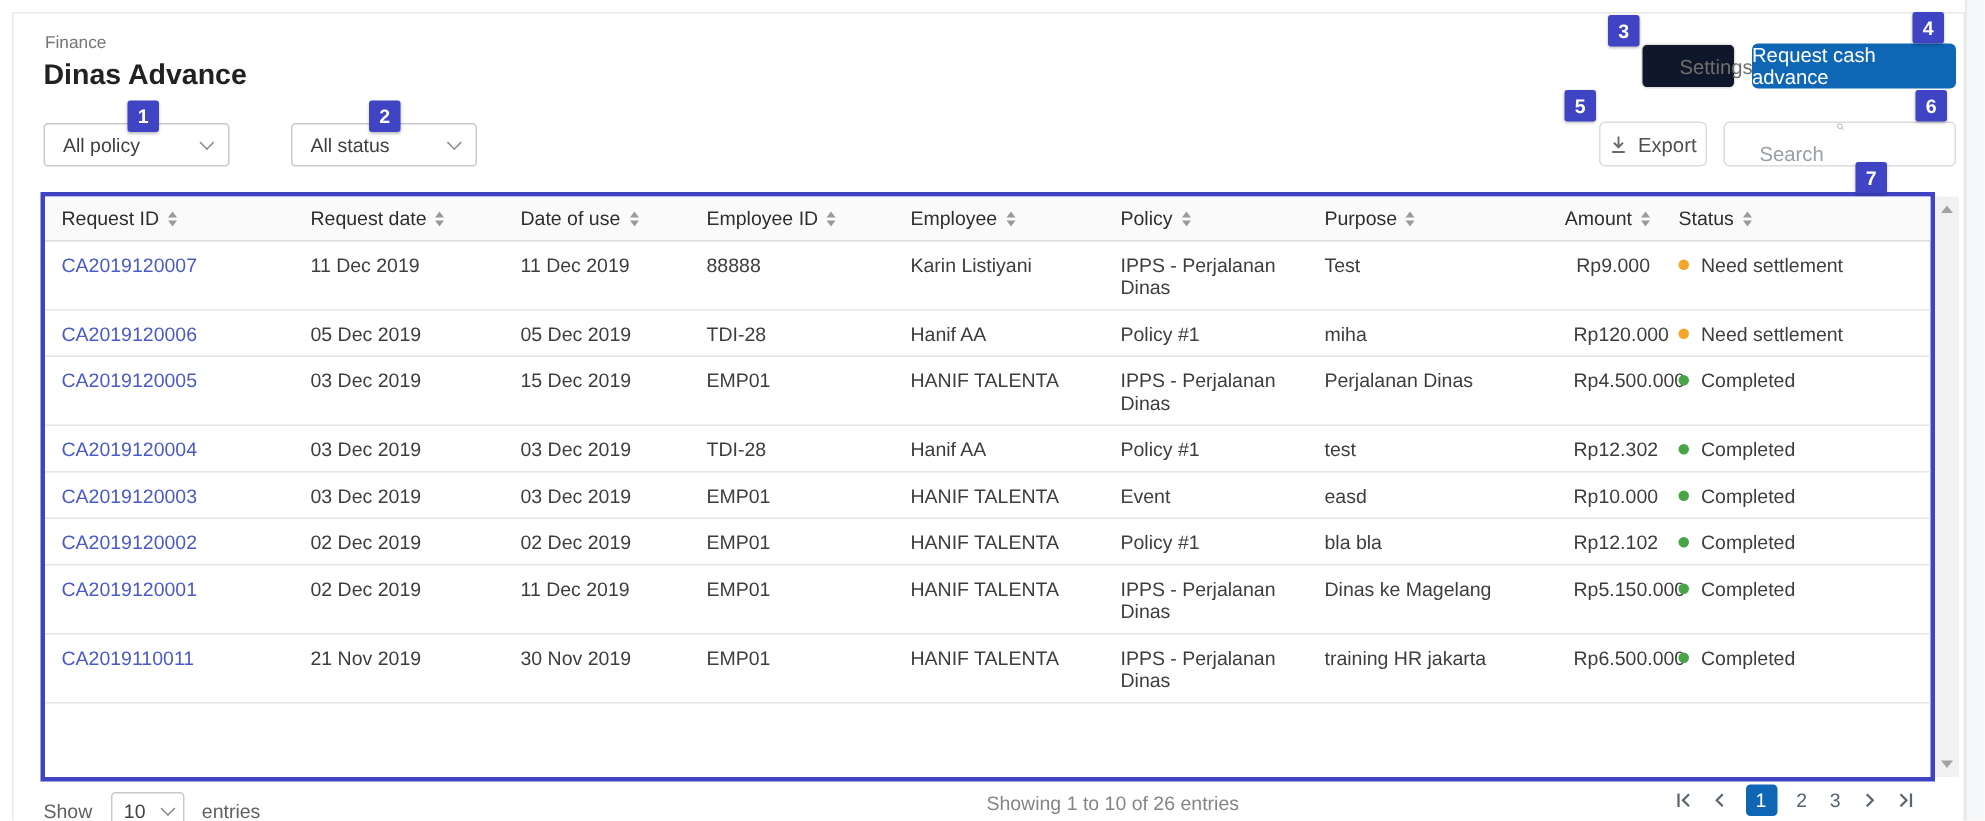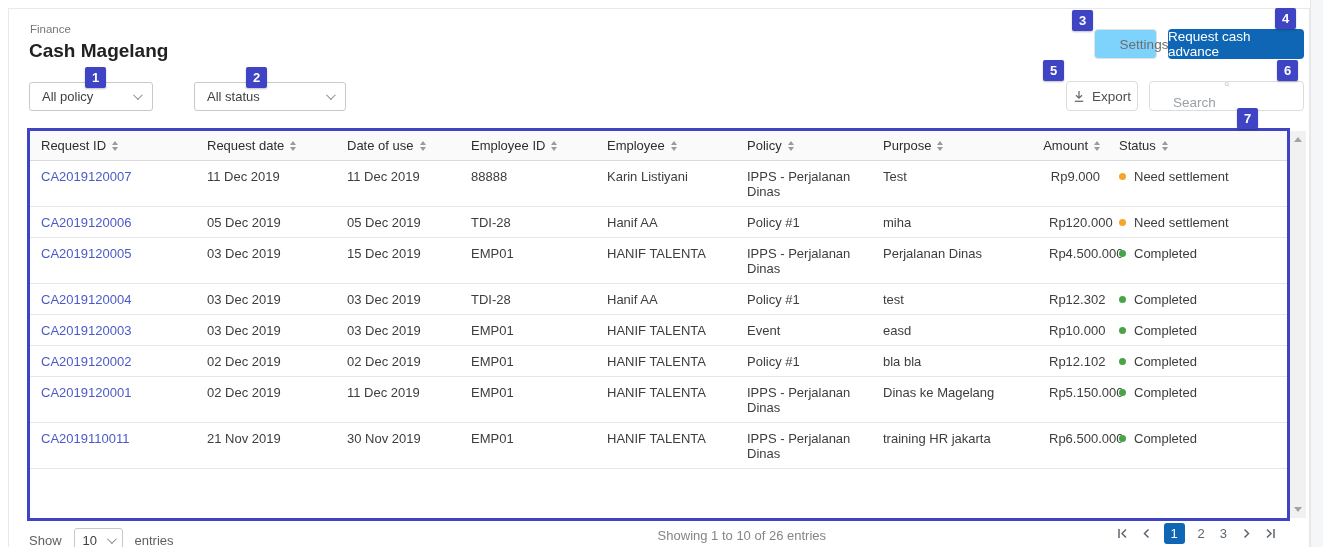--- a/index.html
+++ b/index.html
@@ -13,34 +13,34 @@
     background:#fff; border:1px solid #e9e9e9; border-bottom:none; }
   .page-scroll-strip{ position:absolute; left:1310px; top:0; width:13px; height:547px;
     background:#f5f6f7; border-left:1px solid #e4e6e9; }
 
   
   .breadcrumb{ position:absolute; left:21px; top:14px; font-size:11.5px; color:#767676; }
   .page-title{ position:absolute; left:20px; top:31px; font-size:19px; font-weight:700; color:#212121; }
   .btn{ display:flex; align-items:center; justify-content:center; cursor:pointer;
     border-radius:4px; font-size:13.5px; position:absolute; }
   .btn-settings{ left:1085px; top:20px; width:63px; height:30px;
-    background:#7dd3fc; border:1px solid #e2e2e2; color:#6e6e6e;padding-left:37px; }
+    background:#0f172a; border:1px solid #e2e2e2; color:#6e6e6e;padding-left:37px; }
   .btn-primary{ left:1159px; top:20px; width:136px; height:30px;
     background:var(--primary); color:#fff; font-weight:500; border:none; }
   .btn-export{ left:1057px; top:72px; width:72px; height:30px;
     background:#fff; border:1px solid #dcdcdc; color:#4f4f4f; gap:7px; }
 
   
   .select{ position:absolute; height:29px; background:#fff; border:1px solid #c9c9c9;
     border-radius:3px; display:flex; align-items:center; padding:0 12px; font-size:13px;
     color:#3f3f3f; cursor:pointer; }
   .select .chev{ margin-left:auto; width:7px; height:7px; border-right:1.5px solid #8c8c8c;
     border-bottom:1.5px solid #8c8c8c; transform:rotate(45deg) translateY(-2px); }
   .sel-policy{ left:20px; top:73px; width:124px; }
-  .sel-status{ left:185px; top:73px; width:152px; }
+  .sel-status{ left:185px; top:73px; width:124px; }
 
   
   .search-box{ position:absolute; left:1140px; top:72px; width:155px; height:30px;
     border:1px solid #dcdcdc; border-radius:4px; display:flex; align-items:center; padding:0 23px; gap:8px;flex-direction:column; }
   .search-box input{ border:none; outline:none; width:100%; font-size:13.5px; color:#3f3f3f;
     font-family:inherit; }
   .search-box input::placeholder{ color:#9aa0a6; }
 
   
   .badge{ position:absolute; width:21px; height:21px; background:var(--annotation); color:#fff;
@@ -90,21 +90,21 @@
   .page-num{ font-size:13px; color:#5c6670; cursor:pointer; padding:0 2px; }
   .page-num.active{ background:var(--primary); color:#fff; width:21px; height:21px;
     display:flex; align-items:center; justify-content:center; border-radius:3px; padding:0; }
 </style>
 </head>
 <body>
 
 <div class="card">
 
   <div class="breadcrumb">Finance</div>
-  <div class="page-title">Cash Magelang</div>
+  <div class="page-title">Dinas Advance</div>
 
   <div class="btn btn-settings">
     <span>Settings</span>
   </div>
   <div class="btn btn-primary">
     <span>Request cash advance</span>
   </div>
 
   <div class="select sel-policy">
     <span>All policy</span>

